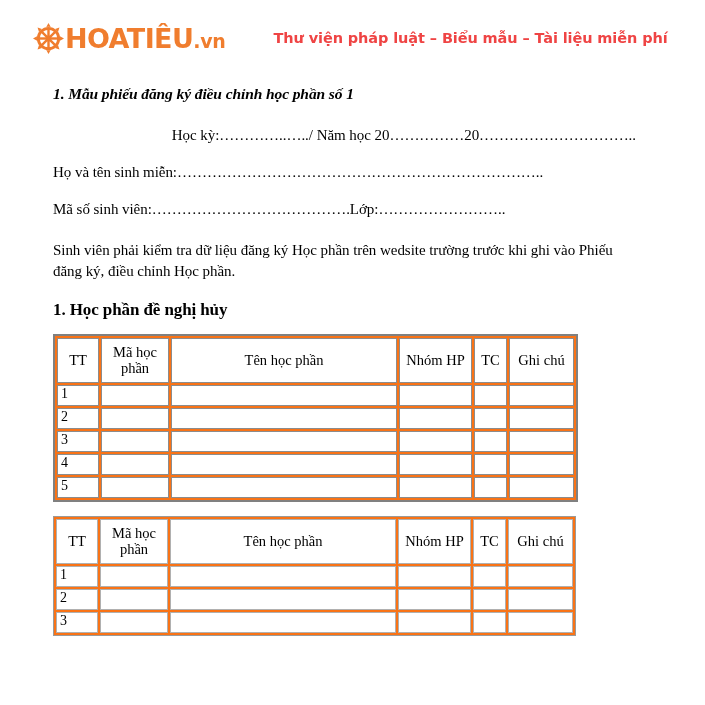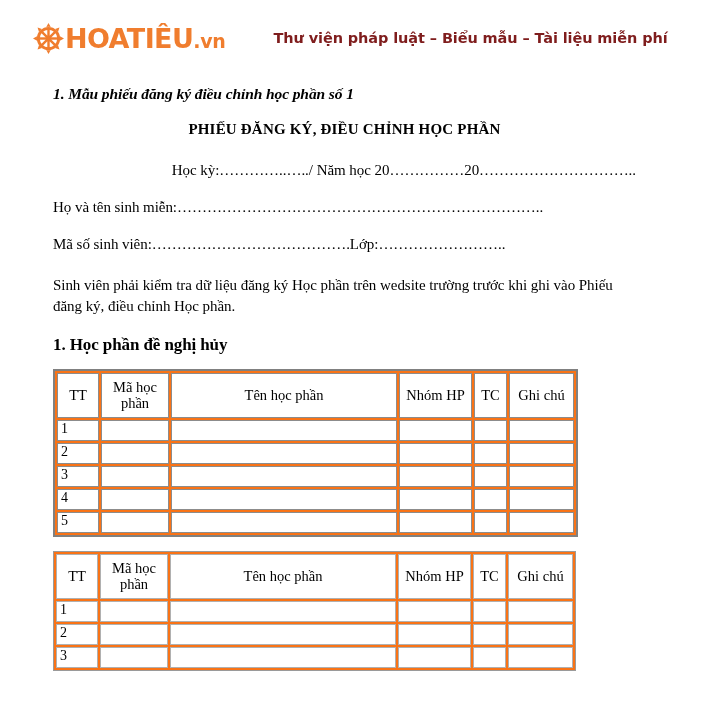--- a/index.html
+++ b/index.html
@@ -47,21 +47,21 @@
     white-space: nowrap;
   }
   .brand-text .tld {
     font-size: 19px;
     letter-spacing: -0.3px;
   }
   .tagline {
     font-family: "DejaVu Sans", sans-serif;
     font-weight: bold;
     font-size: 14.5px;
-    color: #7f1d1d;
+    color: #ef4444;
     margin-left: 48px;
     white-space: nowrap;
     letter-spacing: -0.1px;
   }
 
   
   .doc {
     padding: 0 69px 0 53px;
   }
 
@@ -180,21 +180,20 @@
     </svg>
     <span class="brand-text"><span>HOATIÊU</span><span class="tld">.vn</span></span>
   </div>
   <div class="tagline">Thư viện pháp luật – Biểu mẫu – Tài liệu miễn phí</div>
 </div>
 
 <div class="doc">
 
   <div class="doc-heading">1. Mẫu phiếu đăng ký điều chỉnh học phần số 1</div>
 
-  <div class="doc-title">PHIẾU ĐĂNG KÝ, ĐIỀU CHỈNH HỌC PHẦN</div>
 
   <div class="field-line first">Học kỳ:…………..…../ Năm học 20……………20…………………………..</div>
   <div class="field-line">Họ và tên sinh miễn:………………………………………………………………..</div>
   <div class="field-line">Mã số sinh viên:………………………………….Lớp:……………………..</div>
 
   <div class="note">Sinh viên phải kiểm tra dữ liệu đăng ký Học phần trên wedsite trường trước khi ghi vào Phiếu đăng ký, điều chỉnh Học phần.</div>
 
   <div class="section-heading">1. Học phần đề nghị hủy</div>
 
   <table class="hp-table thick">

